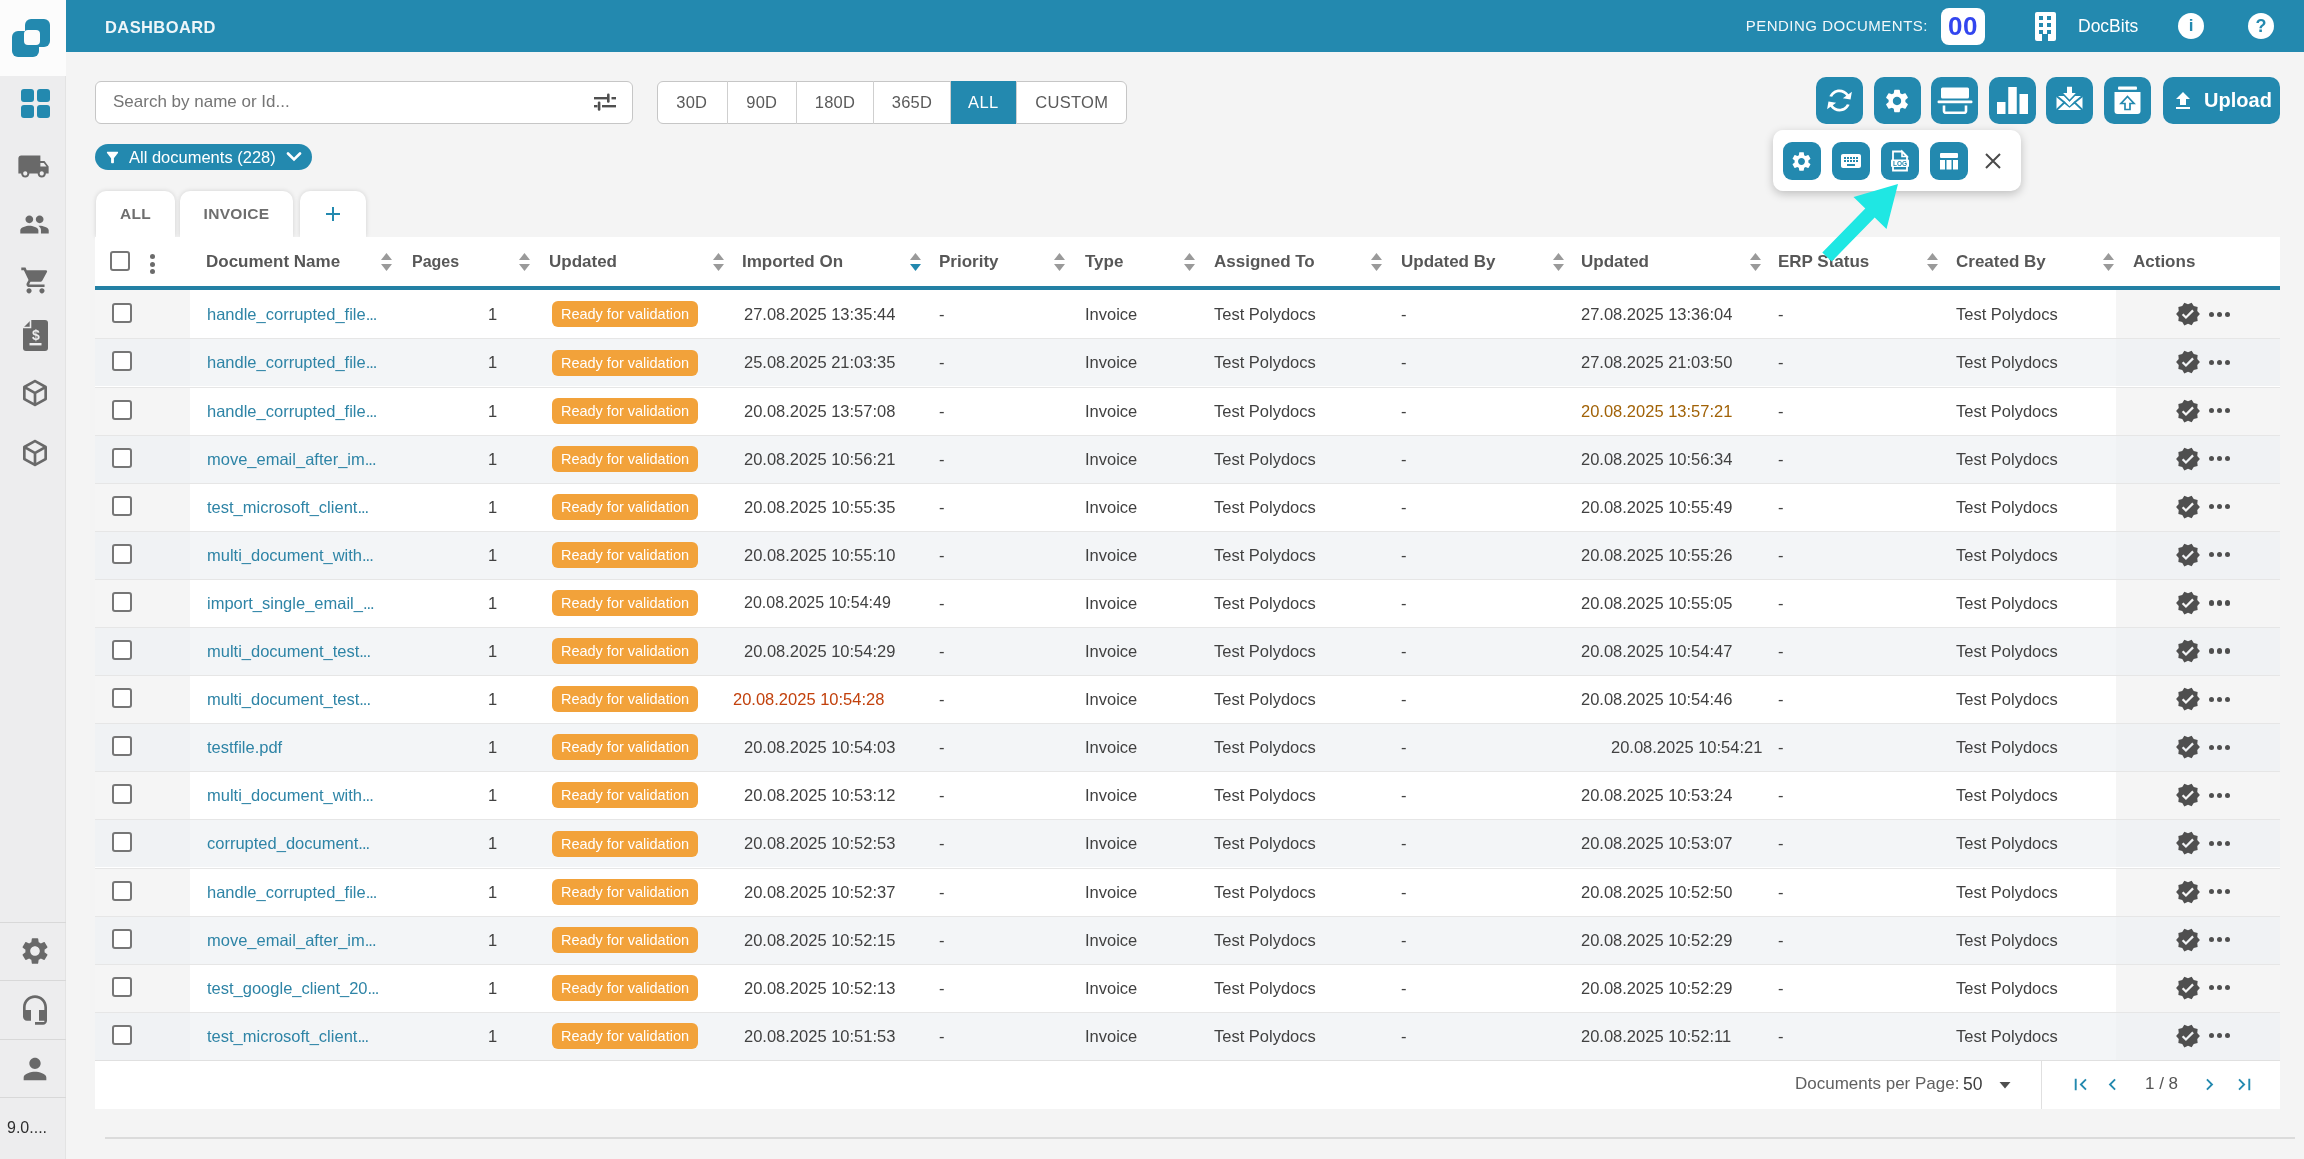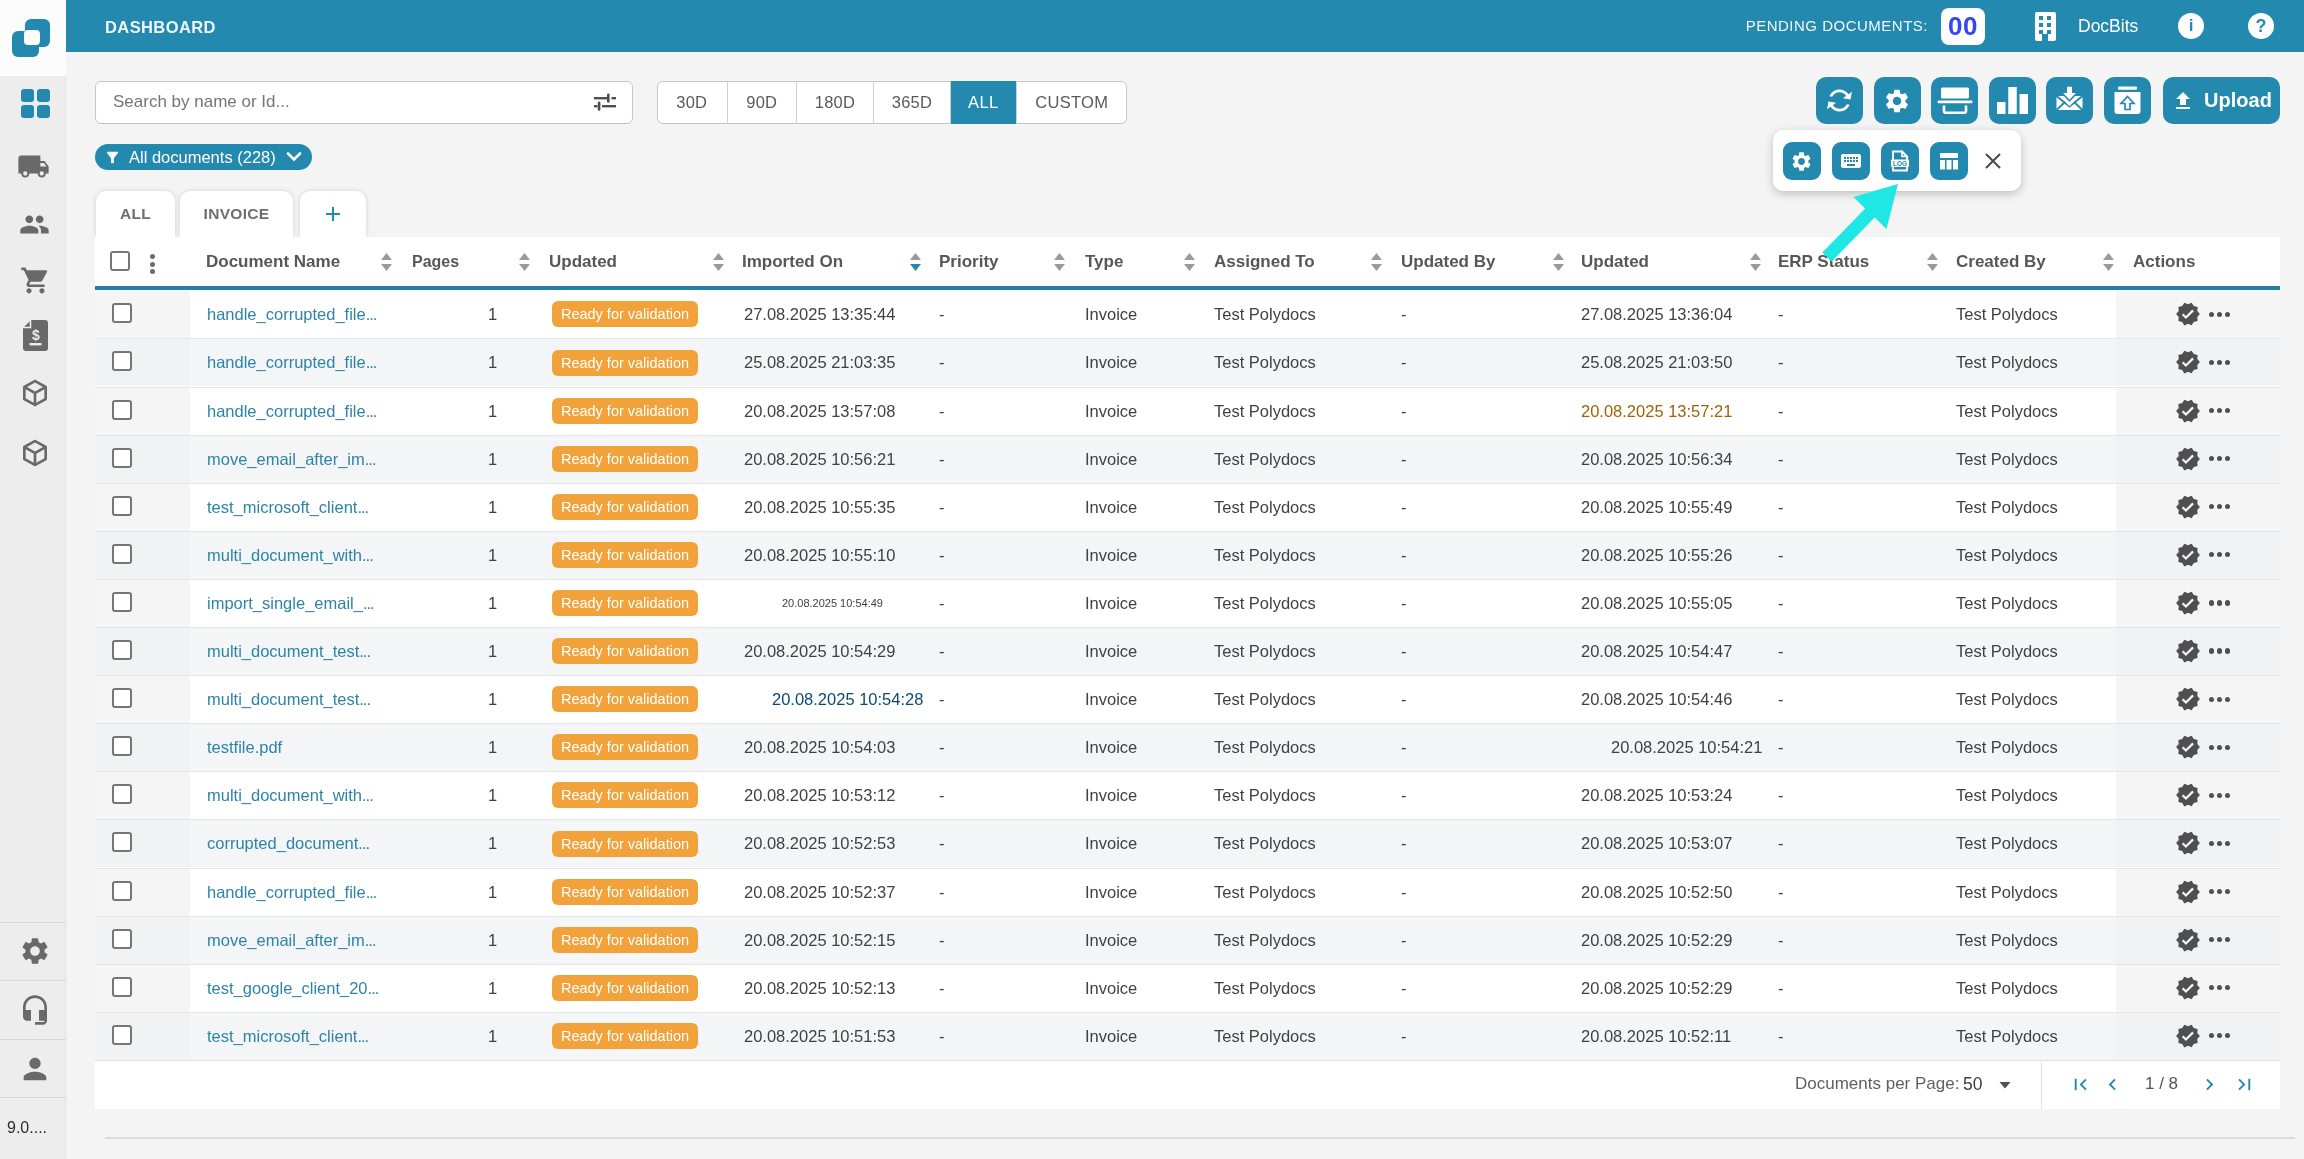--- a/index.html
+++ b/index.html
@@ -236,21 +236,21 @@
 <div style="position:absolute;left:95px;top:338.4px;width:2185px;height:1px;background:#e6e6e6"></div>
 <div style="position:absolute;left:112px;top:351.45000000000005px;width:20px;height:20px;border:2px solid #767676;border-radius:3px;background:#fff"></div>
 <div style="position:absolute;left:207px;top:348.45000000000005px;height:28px;line-height:28px;font-size:16.5px;color:#2e84a6;font-weight:400;letter-spacing:0;white-space:nowrap;">handle_corrupted_file<span style="letter-spacing:-1px">...</span></div>
 <div style="position:absolute;left:488px;top:348.45000000000005px;height:28px;line-height:28px;font-size:16.5px;color:#414141;font-weight:400;letter-spacing:0;white-space:nowrap;">1</div>
 <div style="position:absolute;left:552px;top:349.5px;width:146px;height:26px;background:#f2a23a;border-radius:6px;display:flex;align-items:center;justify-content:center;color:#fff;font-size:14.5px;font-weight:500">Ready for validation</div>
 <div style="position:absolute;left:744px;top:348.45000000000005px;height:28px;line-height:28px;font-size:16.5px;color:#414141;font-weight:400;letter-spacing:0;white-space:nowrap;">25.08.2025 21:03:35</div>
 <div style="position:absolute;left:939px;top:348.45000000000005px;height:28px;line-height:28px;font-size:16.5px;color:#414141;font-weight:400;letter-spacing:0;white-space:nowrap;">-</div>
 <div style="position:absolute;left:1085px;top:348.45000000000005px;height:28px;line-height:28px;font-size:16.5px;color:#414141;font-weight:400;letter-spacing:0;white-space:nowrap;">Invoice</div>
 <div style="position:absolute;left:1214px;top:348.45000000000005px;height:28px;line-height:28px;font-size:16.5px;color:#414141;font-weight:400;letter-spacing:0;white-space:nowrap;">Test Polydocs</div>
 <div style="position:absolute;left:1401px;top:348.45000000000005px;height:28px;line-height:28px;font-size:16.5px;color:#414141;font-weight:400;letter-spacing:0;white-space:nowrap;">-</div>
-<div style="position:absolute;left:1581px;top:348.45000000000005px;height:28px;line-height:28px;font-size:16.5px;color:#414141;font-weight:400;letter-spacing:0;white-space:nowrap;">25.08.2025 21:03:50</div>
+<div style="position:absolute;left:1581px;top:348.45000000000005px;height:28px;line-height:28px;font-size:16.5px;color:#414141;font-weight:400;letter-spacing:0;white-space:nowrap;">27.08.2025 21:03:50</div>
 <div style="position:absolute;left:1778px;top:348.45000000000005px;height:28px;line-height:28px;font-size:16.5px;color:#414141;font-weight:400;letter-spacing:0;white-space:nowrap;">-</div>
 <div style="position:absolute;left:1956px;top:348.45000000000005px;height:28px;line-height:28px;font-size:16.5px;color:#414141;font-weight:400;letter-spacing:0;white-space:nowrap;">Test Polydocs</div>
 <svg style="position:absolute;left:2174.5px;top:349.45000000000005px" width="26" height="26" viewBox="0 0 24 24">
       <path d="M23 12l-2.44-2.79.34-3.69-3.61-.82-1.89-3.2L12 2.96 8.6 1.5 6.71 4.69 3.1 5.5l.34 3.7L1 12l2.44 2.79-.34 3.7 3.61.82L8.6 22.5l3.4-1.47 3.4 1.46 1.89-3.19 3.61-.82-.34-3.69L23 12zm-12.91 4.72l-3.8-3.81 1.48-1.48 2.32 2.33 5.85-5.87 1.48 1.48-7.33 7.35z" fill="#4f4f4f"></path>
     </svg>
 <div style="position:absolute;left:2208.7px;top:359.9px;width:5.2px;height:5.2px;border-radius:50%;background:#4f4f4f"></div>
 <div style="position:absolute;left:2216.8px;top:359.9px;width:5.2px;height:5.2px;border-radius:50%;background:#4f4f4f"></div>
 <div style="position:absolute;left:2224.9px;top:359.9px;width:5.2px;height:5.2px;border-radius:50%;background:#4f4f4f"></div>
 <div style="position:absolute;left:95px;top:386.5px;width:2185px;height:48.10px;background:#fff"></div>
 <div style="position:absolute;left:95px;top:386.5px;width:95px;height:48.10px;background:#f5f5f5"></div>
@@ -341,21 +341,21 @@
 <div style="position:absolute;left:2216.8px;top:552.2px;width:5.2px;height:5.2px;border-radius:50%;background:#4f4f4f"></div>
 <div style="position:absolute;left:2224.9px;top:552.2px;width:5.2px;height:5.2px;border-radius:50%;background:#4f4f4f"></div>
 <div style="position:absolute;left:95px;top:578.9px;width:2185px;height:48.10px;background:#fff"></div>
 <div style="position:absolute;left:95px;top:578.9px;width:95px;height:48.10px;background:#f5f5f5"></div>
 <div style="position:absolute;left:2116px;top:578.9px;width:164px;height:48.10px;background:#f5f5f5"></div>
 <div style="position:absolute;left:95px;top:578.9px;width:2185px;height:1px;background:#e6e6e6"></div>
 <div style="position:absolute;left:112px;top:591.95px;width:20px;height:20px;border:2px solid #767676;border-radius:3px;background:#fff"></div>
 <div style="position:absolute;left:207px;top:588.95px;height:28px;line-height:28px;font-size:16.5px;color:#2e84a6;font-weight:400;letter-spacing:0;white-space:nowrap;">import_single_email_<span style="letter-spacing:-1px">...</span></div>
 <div style="position:absolute;left:488px;top:588.95px;height:28px;line-height:28px;font-size:16.5px;color:#414141;font-weight:400;letter-spacing:0;white-space:nowrap;">1</div>
 <div style="position:absolute;left:552px;top:590.0px;width:146px;height:26px;background:#f2a23a;border-radius:6px;display:flex;align-items:center;justify-content:center;color:#fff;font-size:14.5px;font-weight:500">Ready for validation</div>
-<div style="position:absolute;left:782px;top:588.95px;height:28px;line-height:28px;font-size:11px;color:#414141;font-weight:400;letter-spacing:0;white-space:nowrap;">20.08.2025 10:54:49</div>
+<div style="position:absolute;left:744px;top:588.95px;height:28px;line-height:28px;font-size:16px;color:#414141;font-weight:400;letter-spacing:0;white-space:nowrap;">20.08.2025 10:54:49</div>
 <div style="position:absolute;left:939px;top:588.95px;height:28px;line-height:28px;font-size:16.5px;color:#414141;font-weight:400;letter-spacing:0;white-space:nowrap;">-</div>
 <div style="position:absolute;left:1085px;top:588.95px;height:28px;line-height:28px;font-size:16.5px;color:#414141;font-weight:400;letter-spacing:0;white-space:nowrap;">Invoice</div>
 <div style="position:absolute;left:1214px;top:588.95px;height:28px;line-height:28px;font-size:16.5px;color:#414141;font-weight:400;letter-spacing:0;white-space:nowrap;">Test Polydocs</div>
 <div style="position:absolute;left:1401px;top:588.95px;height:28px;line-height:28px;font-size:16.5px;color:#414141;font-weight:400;letter-spacing:0;white-space:nowrap;">-</div>
 <div style="position:absolute;left:1581px;top:588.95px;height:28px;line-height:28px;font-size:16.5px;color:#414141;font-weight:400;letter-spacing:0;white-space:nowrap;">20.08.2025 10:55:05</div>
 <div style="position:absolute;left:1778px;top:588.95px;height:28px;line-height:28px;font-size:16.5px;color:#414141;font-weight:400;letter-spacing:0;white-space:nowrap;">-</div>
 <div style="position:absolute;left:1956px;top:588.95px;height:28px;line-height:28px;font-size:16.5px;color:#414141;font-weight:400;letter-spacing:0;white-space:nowrap;">Test Polydocs</div>
 <svg style="position:absolute;left:2174.5px;top:589.95px" width="26" height="26" viewBox="0 0 24 24">
       <path d="M23 12l-2.44-2.79.34-3.69-3.61-.82-1.89-3.2L12 2.96 8.6 1.5 6.71 4.69 3.1 5.5l.34 3.7L1 12l2.44 2.79-.34 3.7 3.61.82L8.6 22.5l3.4-1.47 3.4 1.46 1.89-3.19 3.61-.82-.34-3.69L23 12zm-12.91 4.72l-3.8-3.81 1.48-1.48 2.32 2.33 5.85-5.87 1.48 1.48-7.33 7.35z" fill="#4f4f4f"></path>
     </svg>
@@ -385,21 +385,21 @@
 <div style="position:absolute;left:2216.8px;top:648.4px;width:5.2px;height:5.2px;border-radius:50%;background:#4f4f4f"></div>
 <div style="position:absolute;left:2224.9px;top:648.4px;width:5.2px;height:5.2px;border-radius:50%;background:#4f4f4f"></div>
 <div style="position:absolute;left:95px;top:675.1px;width:2185px;height:48.10px;background:#fff"></div>
 <div style="position:absolute;left:95px;top:675.1px;width:95px;height:48.10px;background:#f5f5f5"></div>
 <div style="position:absolute;left:2116px;top:675.1px;width:164px;height:48.10px;background:#f5f5f5"></div>
 <div style="position:absolute;left:95px;top:675.1px;width:2185px;height:1px;background:#e6e6e6"></div>
 <div style="position:absolute;left:112px;top:688.15px;width:20px;height:20px;border:2px solid #767676;border-radius:3px;background:#fff"></div>
 <div style="position:absolute;left:207px;top:685.15px;height:28px;line-height:28px;font-size:16.5px;color:#2e84a6;font-weight:400;letter-spacing:0;white-space:nowrap;">multi_document_test<span style="letter-spacing:-1px">...</span></div>
 <div style="position:absolute;left:488px;top:685.15px;height:28px;line-height:28px;font-size:16.5px;color:#414141;font-weight:400;letter-spacing:0;white-space:nowrap;">1</div>
 <div style="position:absolute;left:552px;top:686.1px;width:146px;height:26px;background:#f2a23a;border-radius:6px;display:flex;align-items:center;justify-content:center;color:#fff;font-size:14.5px;font-weight:500">Ready for validation</div>
-<div style="position:absolute;left:772px;top:685.15px;height:28px;line-height:28px;font-size:16.5px;color:#0c4a6e;font-weight:400;letter-spacing:0;white-space:nowrap;">20.08.2025 10:54:28</div>
+<div style="position:absolute;left:733px;top:685.15px;height:28px;line-height:28px;font-size:16.5px;color:#c2410c;font-weight:400;letter-spacing:0;white-space:nowrap;">20.08.2025 10:54:28</div>
 <div style="position:absolute;left:939px;top:685.15px;height:28px;line-height:28px;font-size:16.5px;color:#414141;font-weight:400;letter-spacing:0;white-space:nowrap;">-</div>
 <div style="position:absolute;left:1085px;top:685.15px;height:28px;line-height:28px;font-size:16.5px;color:#414141;font-weight:400;letter-spacing:0;white-space:nowrap;">Invoice</div>
 <div style="position:absolute;left:1214px;top:685.15px;height:28px;line-height:28px;font-size:16.5px;color:#414141;font-weight:400;letter-spacing:0;white-space:nowrap;">Test Polydocs</div>
 <div style="position:absolute;left:1401px;top:685.15px;height:28px;line-height:28px;font-size:16.5px;color:#414141;font-weight:400;letter-spacing:0;white-space:nowrap;">-</div>
 <div style="position:absolute;left:1581px;top:685.15px;height:28px;line-height:28px;font-size:16.5px;color:#414141;font-weight:400;letter-spacing:0;white-space:nowrap;">20.08.2025 10:54:46</div>
 <div style="position:absolute;left:1778px;top:685.15px;height:28px;line-height:28px;font-size:16.5px;color:#414141;font-weight:400;letter-spacing:0;white-space:nowrap;">-</div>
 <div style="position:absolute;left:1956px;top:685.15px;height:28px;line-height:28px;font-size:16.5px;color:#414141;font-weight:400;letter-spacing:0;white-space:nowrap;">Test Polydocs</div>
 <svg style="position:absolute;left:2174.5px;top:686.15px" width="26" height="26" viewBox="0 0 24 24">
       <path d="M23 12l-2.44-2.79.34-3.69-3.61-.82-1.89-3.2L12 2.96 8.6 1.5 6.71 4.69 3.1 5.5l.34 3.7L1 12l2.44 2.79-.34 3.7 3.61.82L8.6 22.5l3.4-1.47 3.4 1.46 1.89-3.19 3.61-.82-.34-3.69L23 12zm-12.91 4.72l-3.8-3.81 1.48-1.48 2.32 2.33 5.85-5.87 1.48 1.48-7.33 7.35z" fill="#4f4f4f"></path>
     </svg>

